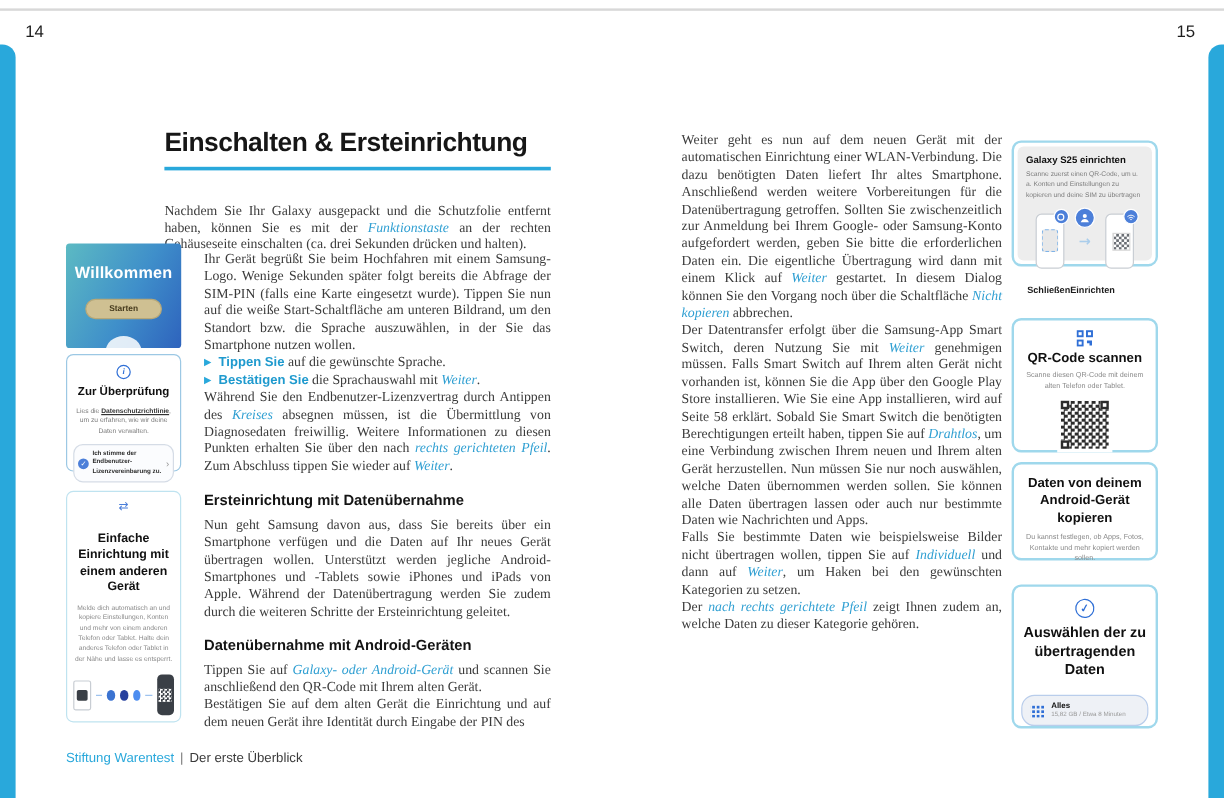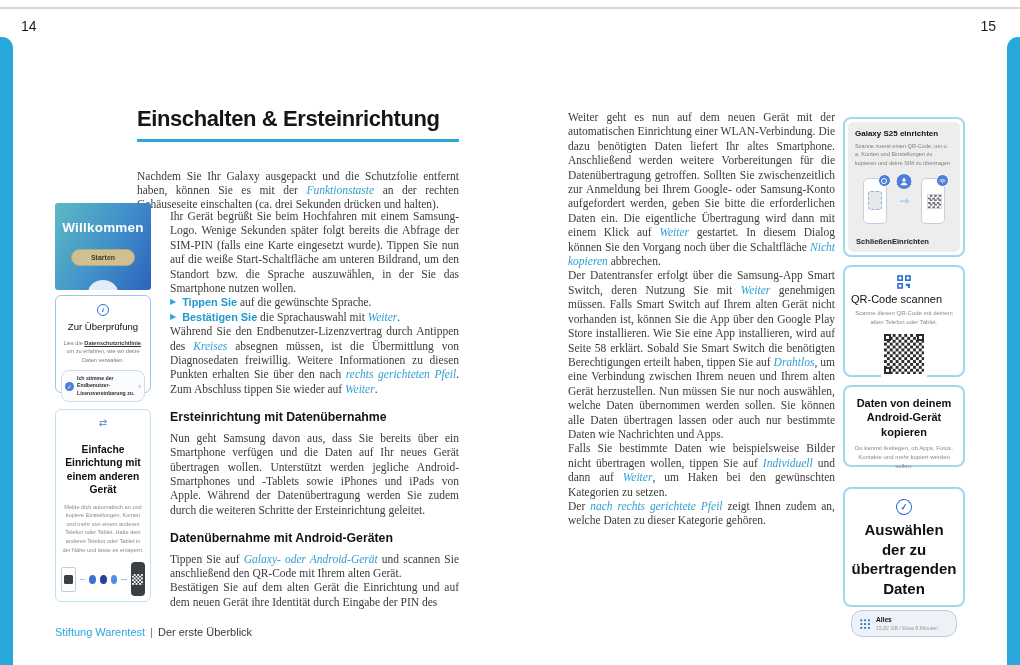--- a/index.html
+++ b/index.html
@@ -54,21 +54,21 @@
     border-radius:9px;font-size:7px;font-weight:bold;text-align:center;padding:4px 0;
   }
   .welcome-circle{position:absolute;left:50%;bottom:-16px;transform:translateX(-50%);width:30px;height:26px;border-radius:50%;background:rgba(255,255,255,0.85);}
 
   .fig-review{top:295px;height:98px;background:#fff;border:1.5px solid #9cc8e4;border-radius:6px;padding:6px 5px;}
   .info-ic{
     width:10px;height:10px;border:1.4px solid #2f6fd6;border-radius:50%;margin:2px auto 0;
     color:#2f6fd6;font-size:7px;font-style:italic;font-family:"Liberation Serif",serif;
     display:flex;align-items:center;justify-content:center;font-weight:bold;
   }
-  .rev-h{font-weight:normal;font-size:9.6px;color:#101010;text-align:center;margin-top:5px;}
+  .rev-h{font-weight:bold;font-size:9.6px;color:#101010;text-align:center;margin-top:5px;}
   .rev-b{font-size:5.6px;color:#7b7b7b;text-align:center;margin-top:7px;line-height:1.5;}
   .rev-b .u{color:#333;font-weight:bold;text-decoration:underline;}
   .consent{
     margin-top:6px;border:1px solid #d5dce6;border-radius:8px;background:#fbfcfe;
     display:flex;align-items:center;gap:3px;padding:4px 3px;
   }
   .chk{
     flex:0 0 auto;width:9px;height:9px;border-radius:50%;background:#4c7fd9;color:#fff;
     font-size:6px;display:flex;align-items:center;justify-content:center;
   }
@@ -88,57 +88,57 @@
   .dev-phone{width:19px;height:34px;background:#3a3f46;border-radius:4px;display:flex;align-items:center;justify-content:center;}
   .qr-mini{width:11px;height:11px;background:repeating-conic-gradient(#ffffff 0% 25%,#3a3f46 0% 50%);background-size:3.6px 3.6px;}
   .easy-btn{
     border:1px solid #d8dce2;border-radius:9px;background:#fff;text-align:center;
     font-size:6px;font-weight:bold;color:#222;padding:4px 1px;margin-top:5px;
   }
 
   
   .rcards{position:absolute;left:843px;top:0;width:122px;font-family:"Liberation Sans",sans-serif;}
   .card{position:absolute;left:0;width:122px;box-sizing:border-box;background:#fff;border:2px solid #9fd8ec;border-radius:8px;}
-  .card-setup{top:117px;height:140px;}
+  .card-setup{top:117px;height:105px;}
   .cs-inner{position:absolute;inset:3px;background:#ededed;border-radius:5px;padding:7px 7px;box-sizing:border-box;}
   .cs-title{font-weight:bold;font-size:8px;color:#101010;}
   .cs-body{font-size:5.6px;color:#7d7d7d;line-height:1.5;margin-top:4px;}
   .cs-gfx{position:relative;display:flex;align-items:center;justify-content:center;gap:12px;margin-top:10px;height:48px;}
   .ph{width:24px;height:46px;border:1.5px solid #c9ced4;border-radius:5px;background:#fff;position:relative;box-sizing:border-box;}
   .scan-frame{position:absolute;left:4px;right:4px;top:12px;bottom:13px;border:1.2px dashed #7fb3e8;border-radius:3px;background:#e8e8e8;}
   .badge{position:absolute;top:-5px;right:-5px;width:11px;height:11px;border-radius:50%;background:#4c7fd9;border:1.5px solid #fff;display:flex;align-items:center;justify-content:center;}
   .badge i{display:block;width:4px;height:4px;border:1px solid #fff;border-radius:50%;}
   .badge svg{display:block;}
   .person{
     position:absolute;left:50%;top:-4px;transform:translateX(-50%);z-index:2;
     width:15px;height:15px;border-radius:50%;background:#4c7fd9;border:1.5px solid #fff;
     display:flex;align-items:center;justify-content:center;
   }
   .tr-arrow{color:#aacdeb;font-size:12px;font-weight:bold;font-family:"DejaVu Sans",sans-serif;}
   .qr-mini2{position:absolute;left:5px;top:15px;width:13px;height:13px;background:repeating-conic-gradient(#6b6f75 0% 25%,#fff 0% 50%);background-size:4.4px 4.4px;border:0.5px solid #d6d6d6;}
   .cs-actions{display:flex;justify-content:flex-start;margin-top:12px;padding:0 1px;font-size:7.6px;font-weight:bold;color:#1c1c1c;}
 
   .card-qr{top:265px;height:112px;padding:8px 6px;}
   .qrglyph{display:block;margin:0 auto;}
-  .cq-h{font-weight:normal;font-size:11px;color:#101010;text-align:left;margin-top:4px;}
+  .cq-h{font-weight:bold;font-size:11px;color:#101010;text-align:center;margin-top:4px;}
   .cq-b{font-size:6px;color:#8a8a8a;text-align:center;line-height:1.55;margin-top:4px;}
   .qr{position:relative;width:40px;height:40px;margin:6px auto 0;background:repeating-conic-gradient(#2c2c2c 0% 25%,#fff 0% 50%);background-size:5.8px 5.8px;outline:3px solid #fff;}
   .qr::before,.qr::after,.qr .f3{content:"";position:absolute;width:7px;height:7px;border:2px solid #2c2c2c;background:#fff;box-sizing:border-box;}
   .qr::before{left:0;top:0;} .qr::after{right:0;top:0;} .qr .f3{left:0;bottom:0;}
 
   .card-copy{top:385px;height:82px;padding:9px 6px;}
   .cc-h{font-weight:bold;font-size:11px;color:#101010;text-align:center;line-height:1.3;}
   .cc-b{font-size:6px;color:#8a8a8a;text-align:center;line-height:1.55;margin-top:5px;}
 
   .card-select{top:487px;height:120px;padding:8px 6px;}
   .chkring{
     width:14px;height:14px;border:1.8px solid #2f6fd6;border-radius:50%;margin:2px auto 0;
     color:#2f6fd6;font-size:9px;display:flex;align-items:center;justify-content:center;transform:rotate(-8deg);font-weight:bold;
   }
-  .sel-h{font-weight:bold;font-size:15px;color:#101010;text-align:center;line-height:1.3;margin-top:5px;}
+  .sel-h{font-weight:bold;font-size:12px;color:#101010;text-align:center;line-height:1.3;margin-top:5px;}
   .sel-row{
     margin-top:12px;border:1px solid #b9cdeb;background:#eef1f6;border-radius:11px;
     display:flex;align-items:center;gap:6px;padding:5px 7px;
   }
   .gridic{
     flex:0 0 auto;width:11px;height:11px;
     background-image:radial-gradient(#2f6fd6 1.3px,transparent 1.4px);
     background-size:3.8px 3.8px;background-position:0.4px 0.4px;
   }
   .sel-name{font-size:6.6px;font-weight:bold;color:#111;line-height:1.3;}

